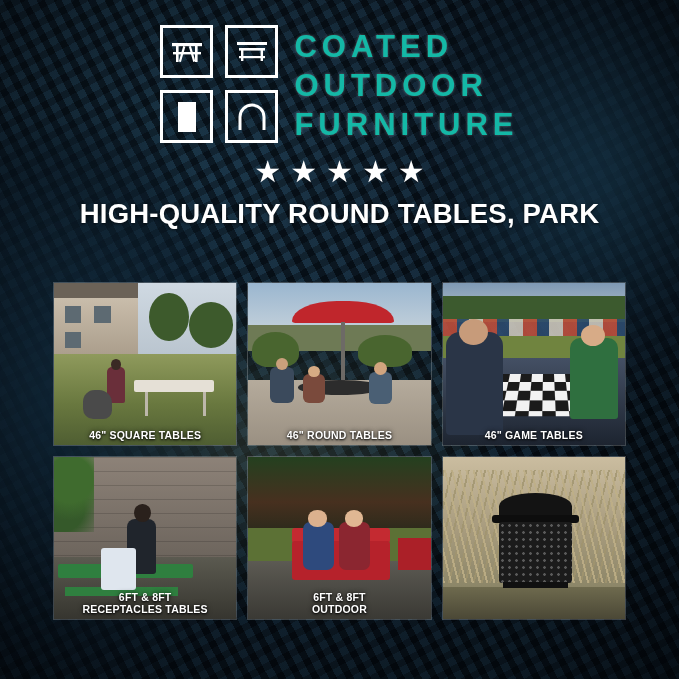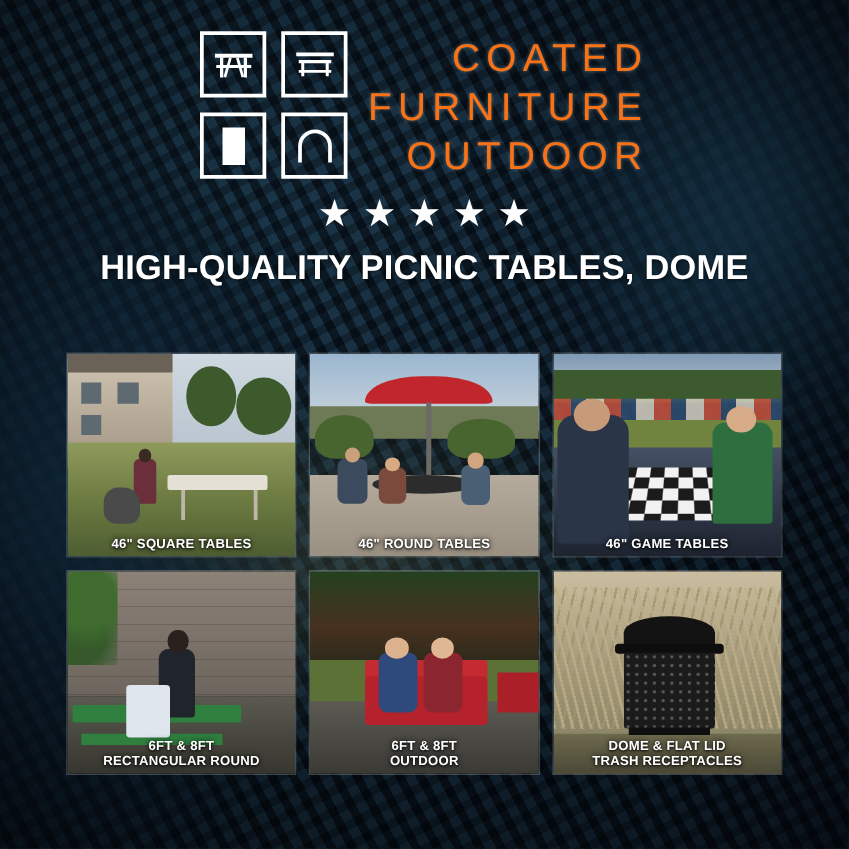--- a/index.html
+++ b/index.html
@@ -108,27 +108,26 @@
   .q-bl { left: 0; bottom: 0; }
   .q-br { right: 0; bottom: 0; }
 
   .logo-wordmark {
     display: flex;
     flex-direction: column;
     gap: 3px;
     padding-top: 4px;
   }
   .wm-line {
-    color: #f97316;
+    color: #14b8a6;
     font-size: 31px;
     letter-spacing: 5px;
-    font-weight: 400;
+    font-weight: 700;
     line-height: 1.16;
     text-shadow: 0 0 3px rgba(255,255,255,0.35);
-    text-align: right;
   }
 
   
   .stars {
     position: absolute;
     left: 0;
     right: 0;
     top: 157px;
     display: flex;
     justify-content: center;
@@ -319,35 +318,35 @@
           </svg>
         </div>
         <div class="logo-quad q-br">
           <svg width="34" height="30" viewBox="0 0 34 30" aria-hidden="true">
             <path d="M5 28 L5 15 A12 12 0 0 1 29 15 L29 28" fill="none" stroke="#fff" stroke-width="3"></path>
           </svg>
         </div>
       </div>
       <div class="logo-wordmark">
         <div class="wm-line">COATED</div>
+        <div class="wm-line">OUTDOOR</div>
         <div class="wm-line">FURNITURE</div>
-        <div class="wm-line">OUTDOOR</div>
       </div>
     </div>
 
     <div class="stars">
       <span class="star">★</span>
       <span class="star">★</span>
       <span class="star">★</span>
       <span class="star">★</span>
       <span class="star">★</span>
     </div>
 
     <div class="headline">
-      <span class="l1">HIGH-QUALITY PICNIC TABLES, DOME</span>
+      <span class="l1">HIGH-QUALITY ROUND TABLES, PARK</span>
     </div>
 
     <div class="grid">
 
       <div class="grid-row">
 
         <div class="cell">
           <div class="scene">
             <div class="s1-sky"></div>
             <div class="s1-bldg"></div>
@@ -416,21 +415,21 @@
             <div class="s4-vine"></div>
             <div class="s4-ground"></div>
             <div class="s4-table"></div>
             <div class="s4-bench"></div>
             <div class="s4-woman-body"></div>
             <div class="s4-woman-head"></div>
             <div class="s4-bag"></div>
           </div>
           <div class="caption">
             <span>6FT &amp; 8FT</span><br>
-            <span>RECTANGULAR ROUND</span>
+            <span>RECEPTACLES TABLES</span>
           </div>
         </div>
 
         <div class="cell">
           <div class="scene">
             <div class="s5-sky"></div>
             <div class="s5-trees"></div>
             <div class="s5-grass"></div>
             <div class="s5-gravel"></div>
             <div class="s5-bench-back"></div>
@@ -450,22 +449,18 @@
         <div class="cell">
           <div class="scene">
             <div class="s6-bg"></div>
             <div class="s6-grasses"></div>
             <div class="s6-ground"></div>
             <div class="s6-dome"></div>
             <div class="s6-rim"></div>
             <div class="s6-body"></div>
             <div class="s6-base"></div>
           </div>
-          <div class="caption">
-            <span>DOME &amp; FLAT LID</span><br>
-            <span>TRASH RECEPTACLES</span>
-          </div>
         </div>
 
       </div>
     </div>
   </div>
 </div>
 
 </body></html>

